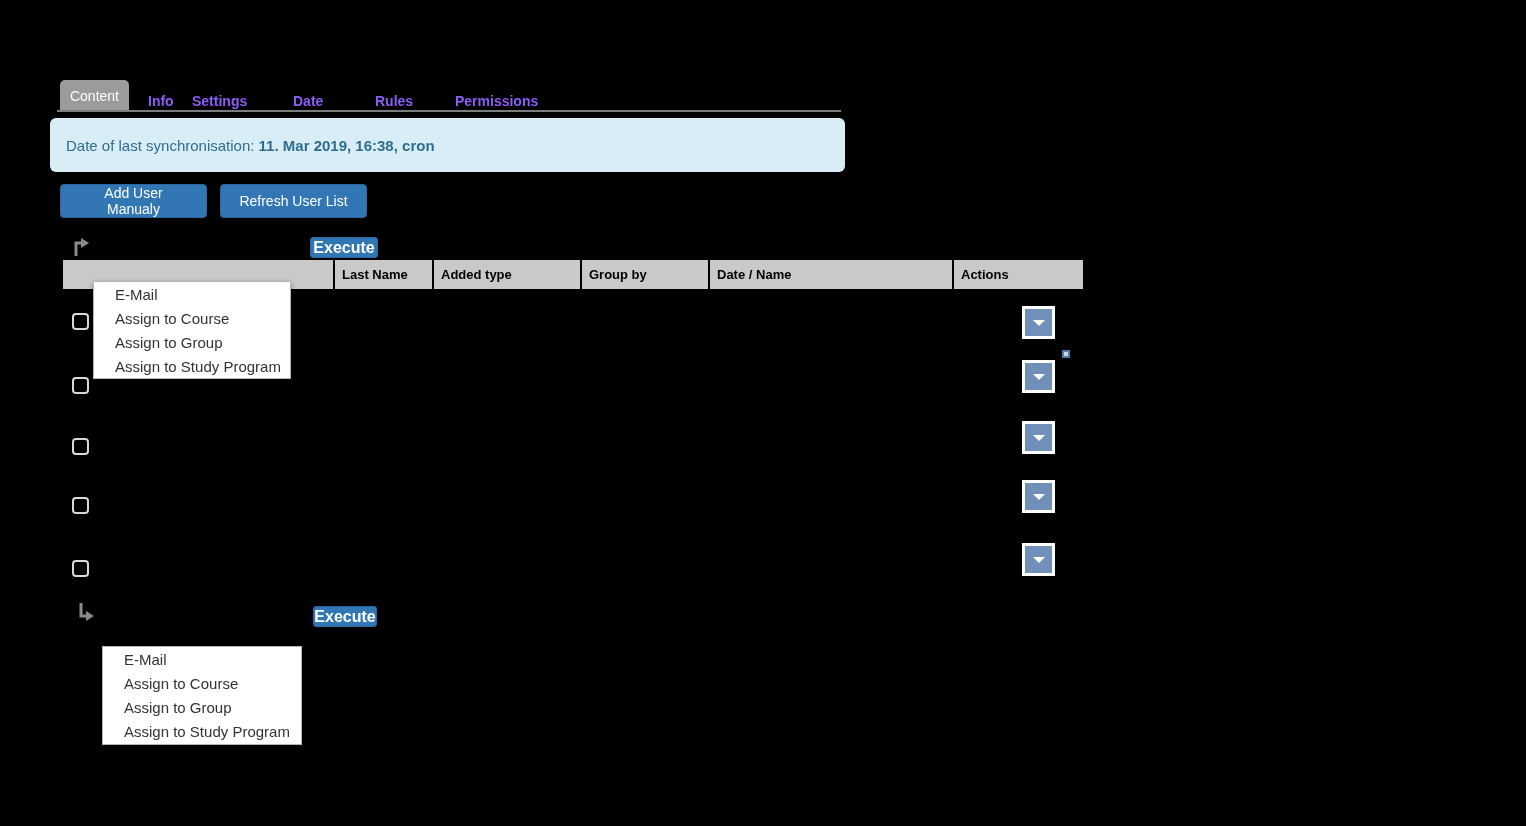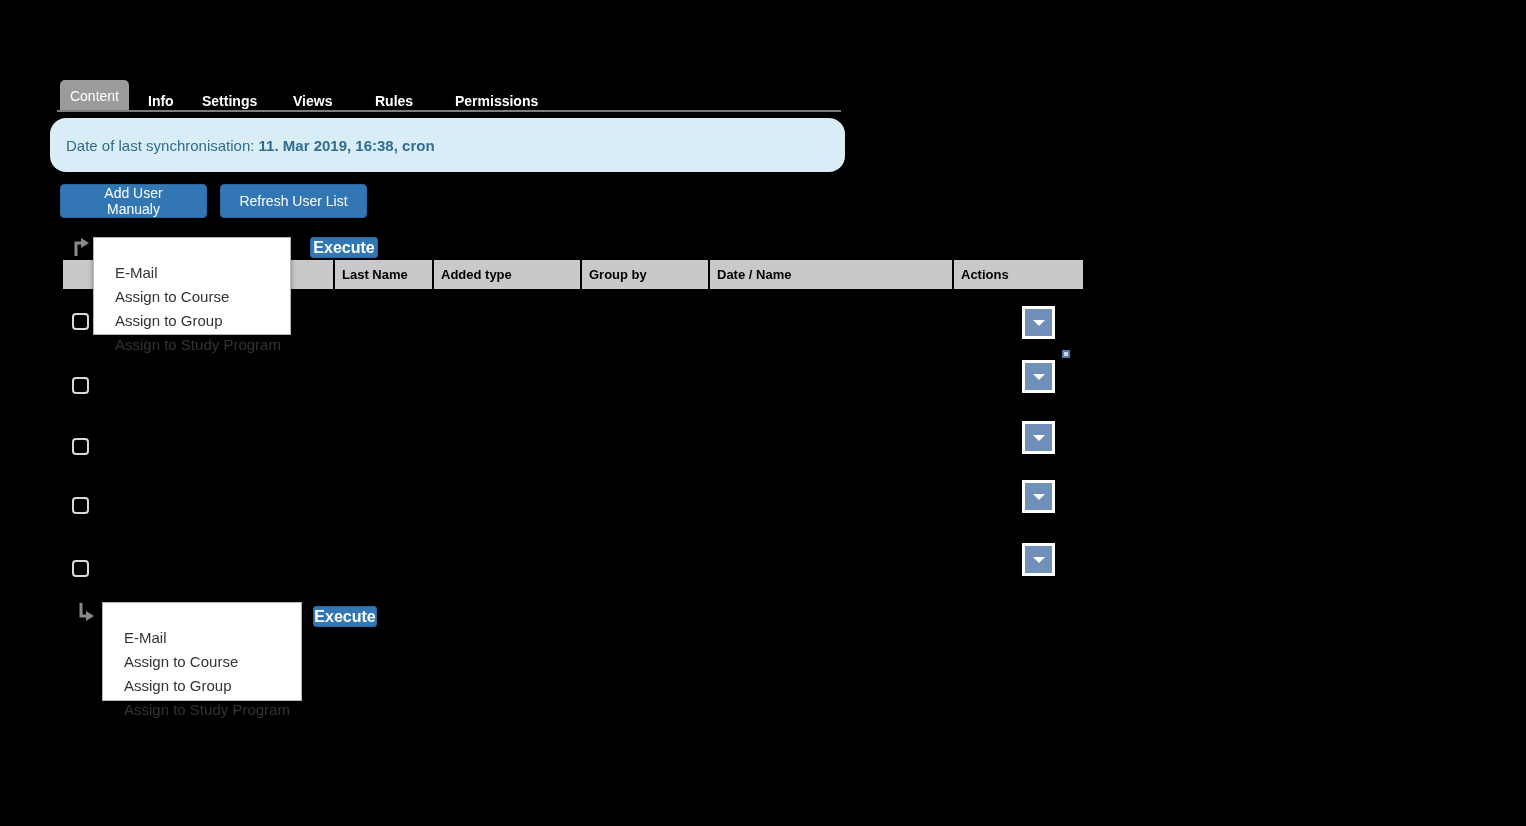--- a/index.html
+++ b/index.html
@@ -17,32 +17,32 @@
     position: absolute; left: 60px; top: 80px;
     width: 69px; height: 31px;
     background: #9b9b9b;
     border-radius: 5px 5px 0 0;
     color: #fff; font-size: 14px;
     display: flex; align-items: center; justify-content: center;
     cursor: pointer;
   }
   .tab-link {
     position: absolute; top: 93px;
-    color: #ffffff; font-size: 14px; font-weight: 600;
+    color: #8b5cf6; font-size: 14px; font-weight: 600;
     cursor: pointer; white-space: nowrap;
   }
   .tab-underline {
     position: absolute; left: 57px; top: 110px;
     width: 784px; height: 2px; background: #7c7c7c;
   }
   
   .infobox {
     position: absolute; left: 50px; top: 118px;
     width: 795px; height: 54px;
-    background: #d9edf6; border-radius: 16px;
+    background: #d9edf6; border-radius: 6px;
     color: #2e6d8f; font-size: 15px;
     display: flex; align-items: center;
     padding-left: 16px;
   }
   .infobox strong { font-weight: bold; }
   
   .btn-primary {
     position: absolute; top: 184px; height: 34px;
     background: #3277b4; border: 1px solid #2b67a0; border-radius: 4px;
     color: #ffffff; font-size: 14px; font-family: inherit;
@@ -61,21 +61,21 @@
   .exec-bottom { left: 313px; top: 606px; width: 64px; height: 21px; }
   
   .bulk-arrow { position: absolute; width: 22px; height: 22px; }
   .arrow-top { left: 69px; top: 235px; }
   .arrow-bottom { left: 74px; top: 602px; }
   
   .menu {
     position: absolute; background: #fff;
     border: 1px solid #b5b5b5;
     box-shadow: 0 2px 5px rgba(0,0,0,0.35);
-    z-index: 10; padding: 23px 0;
+    z-index: 10; padding: 1px 0; margin-top: 44px;
   }
   .menu-top { left: 93px; top: 237px; width: 198px; height: 98px; }
   .menu-bottom { left: 102px; top: 602px; width: 200px; height: 99px; }
   .menu-item {
     font-size: 15px; color: #333;
     line-height: 24px; height: 24px;
     padding-left: 21px; white-space: nowrap;
     cursor: pointer;
   }
   
@@ -120,22 +120,22 @@
 </head>
 <body>
 
 <div class="canvas">
 
   <div class="tab-active">
     <span>Content</span>
   </div>
   <div id="tabLinks">
       <span class="tab-link" style="left: 148px;">Info</span>
-      <span class="tab-link" style="left: 202px;">Settings</span>
-      <span class="tab-link" style="left: 293px;">Views</span>
+      <span class="tab-link" style="left: 192px;">Settings</span>
+      <span class="tab-link" style="left: 293px;">Date</span>
       <span class="tab-link" style="left: 375px;">Rules</span>
       <span class="tab-link" style="left: 455px;">Permissions</span>
     </div>
   <div class="tab-underline"></div>
 
   <div class="infobox">
     <span>Date of last synchronisation: </span>&nbsp;<strong>11. Mar 2019, 16:38, cron</strong>
   </div>
 
   <button class="btn-primary btn-add">Add User Manualy</button>

